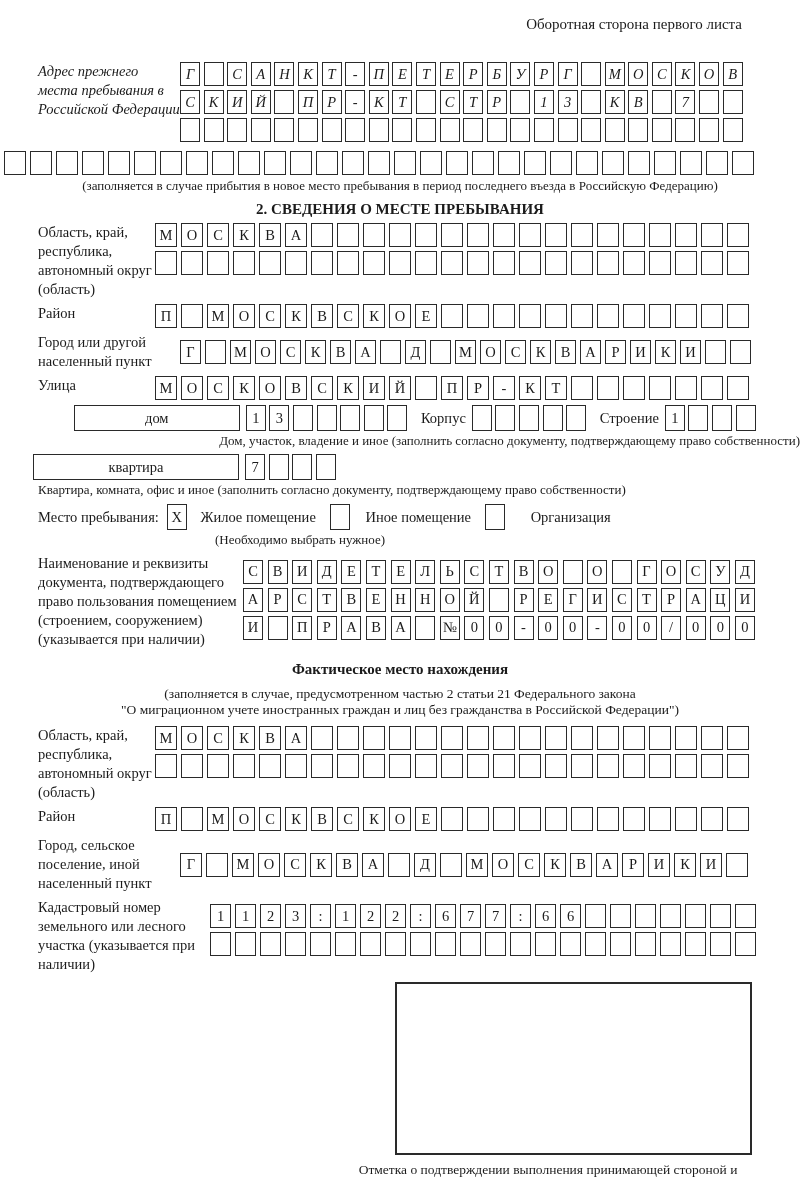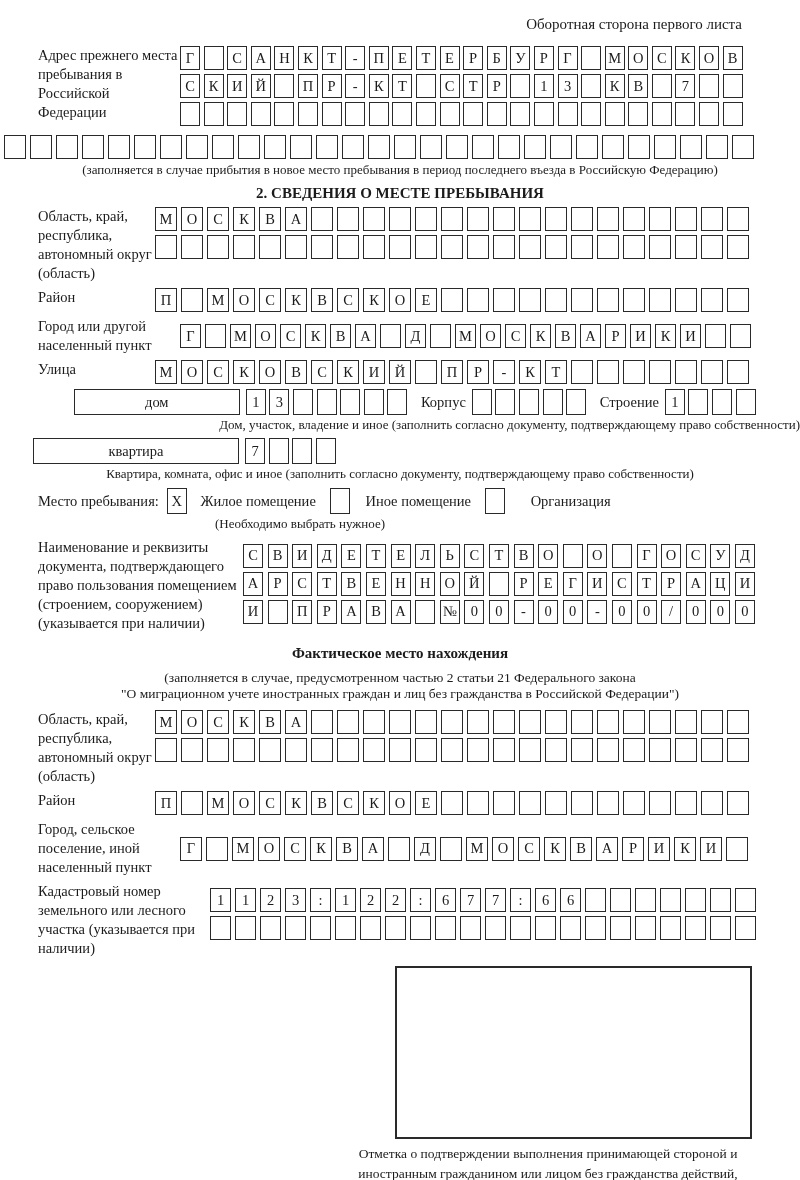--- a/index.html
+++ b/index.html
@@ -45,21 +45,21 @@
     font-size:13.5px;line-height:1.5;text-align:center;
   }
 </style>
 </head>
 <body>
 
 <div class="page">
 
   <div class="hdr-note">Оборотная сторона первого листа</div>
 
-  <div class="field" style="margin-top:13px;">
+  <div class="field" style="margin-top:29px;font-style:italic;">
     <div class="lbl" style="flex:0 0 142px;">Адрес прежнего места пребывания в Российской Федерации</div>
     <div class="rowstack">
       <div class="cells">
           <span class="cb">Г</span>
           <span class="cb"></span>
           <span class="cb">С</span>
           <span class="cb">А</span>
           <span class="cb">Н</span>
           <span class="cb">К</span>
           <span class="cb">Т</span>
@@ -344,21 +344,21 @@
 
   <div class="field" style="margin-left:33px;margin-top:5px;margin-bottom:2px;">
     <div class="typebox" style="width:206px;">квартира</div>
     <div class="cells big" style="margin-left:6px;">
         <span class="cb">7</span>
         <span class="cb"></span>
         <span class="cb"></span>
         <span class="cb"></span>
       </div>
   </div>
-  <div class="cap" style="text-align:center;">Квартира, комната, офис и иное (заполнить согласно документу, подтверждающему право собственности)</div>
+  <div class="cap" style="text-align:left;margin-left:38px;">Квартира, комната, офис и иное (заполнить согласно документу, подтверждающему право собственности)</div>
 
   <div class="chkrow">
     <div class="lbl">Место пребывания:</div>
     <div class="cells big chkcell">
         <span class="cb">X</span>
       </div>
     <div class="lbl" style="margin:0 14px 0 10px;">Жилое помещение</div>
     <div class="cells big chkcell">
         <span class="cb"></span>
       </div>

